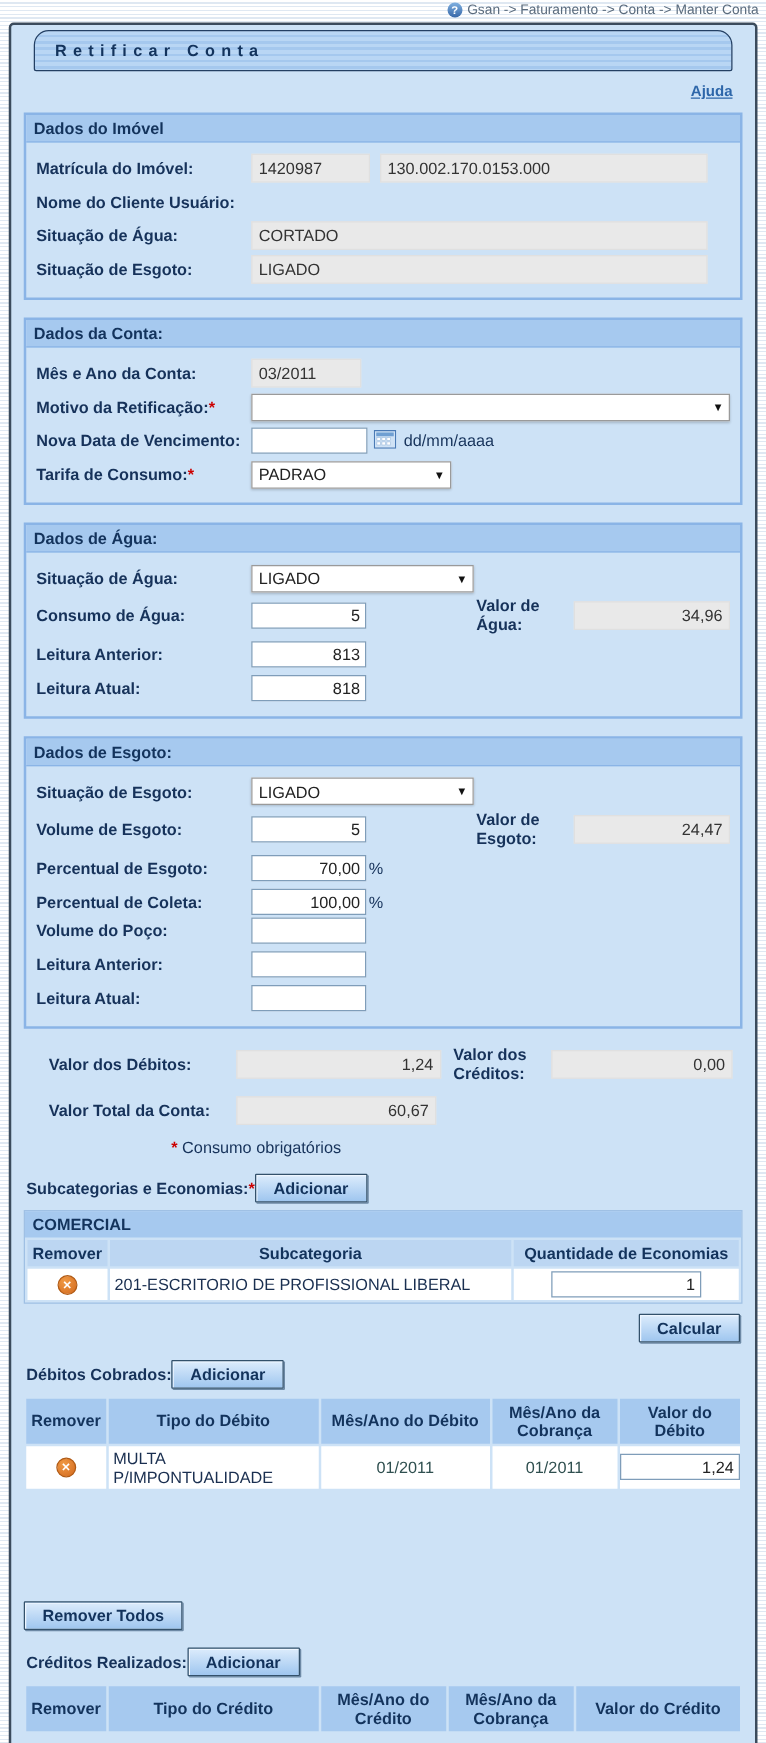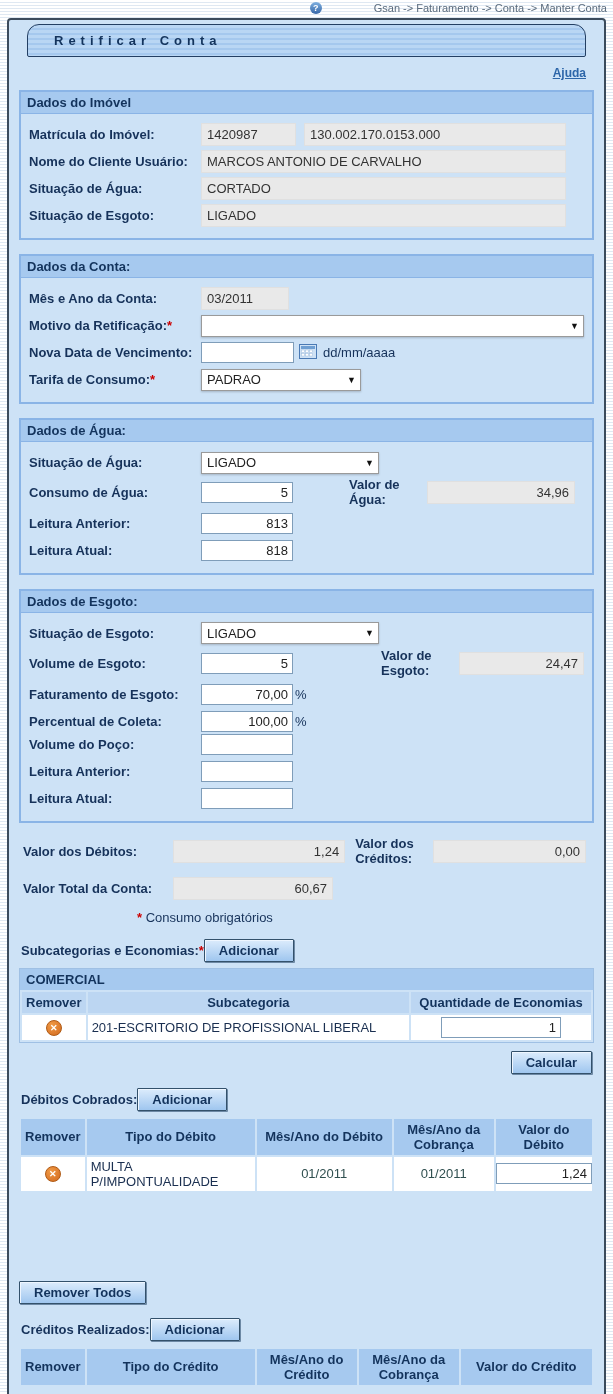--- a/index.html
+++ b/index.html
@@ -8,40 +8,40 @@
     font-family: "Liberation Sans", sans-serif;
     font-size: 13px;
     color: #1a2f50;
     background:
       repeating-linear-gradient(180deg, #ffffff 0 2px, #dfe8f2 2px 3px);
   }
   .breadcrumb-bar {
     height: 16px; display: flex; justify-content: flex-end; align-items: center;
     padding-right: 6px; gap: 4px;
   }
-  .breadcrumb-bar .crumb { color: #5a6b7d; font-size: 11px; margin-left: 48px; }
+  .breadcrumb-bar .crumb { color: #5a6b7d; font-size: 11px; }
   .help-ico {
     width: 12px; height: 12px; border-radius: 50%;
     background: linear-gradient(#7fb0e0, #3767a8); color: #fff;
     font-size: 9px; font-weight: bold; display: inline-flex;
     align-items: center; justify-content: center;
   }
   .panel {
     margin: 2px 7px 0 7px;
     background: #cde2f6;
     border: 2px solid #3b4b5c;
     border-radius: 4px;
     padding: 2px 10px 14px 10px;
   }
   .titlebar {
     margin: 2px 8px 0 8px; height: 33px;
     border: 1px solid #233f63;
     border-radius: 12px 12px 2px 2px;
     background: repeating-linear-gradient(180deg, #b9d6f4 0 3px, #a5c8ee 3px 5px);
-    display: flex; align-items: center; padding-left: 26px;
+    display: flex; align-items: center; padding-left: 16px;
     color: #13335c; font-weight: bold; letter-spacing: 5px; font-size: 13px;
   }
   .ajuda-row { text-align: right; padding: 8px 8px 2px 0; }
   .ajuda-row a { color: #2d66a9; font-weight: bold; font-size: 12px; }
 
   .section {
     border: 2px solid #8ab4e6; margin: 8px 0 14px 0; background: #cde2f6;
   }
   .section-h {
     background: #a6c9ef; color: #13335c; font-weight: bold;
@@ -71,21 +71,21 @@
   .sel .arr { font-size: 9px; color: #111; }
 
   .btn {
     font: bold 13px "Liberation Sans", sans-serif; color: #13335c;
     background: linear-gradient(#dcecfc, #9fc6ef);
     border: 1px solid #33516b; border-radius: 1px;
     box-shadow: inset 1px 1px 0 #eef6ff, 1px 1px 0 #6d89a5;
     padding: 3px 14px; cursor: pointer;
   }
 
-  .totrow { display: flex; align-items: center; margin: 10px 8px 4px 4px; }
+  .totrow { display: flex; align-items: center; margin: 10px 8px 4px 20px; }
   .totrow .lbl { width: 150px; }
   .obrig { margin: 10px 0 4px 118px; color: #16325a; }
 
   .label-btn-row { display: flex; justify-content: flex-start; align-items: center; margin: 14px 2px 6px 2px; }
   .strong { font-weight: bold; color: #16325a; }
 
   table.grid { width: 100%; border-collapse: separate; border-spacing: 2px; }
   table.grid th { background: #bcd6f2; color: #13335c; font-size: 13px; padding: 3px 4px; font-weight: bold; }
   table.grid td { background: #fff; padding: 2px 4px; font-size: 13px; }
   table.grid td.icon-cell { text-align: center; }
@@ -124,21 +124,20 @@
   <div class="section">
     <div class="section-h">Dados do Imóvel</div>
     <div class="sec-body">
       <div class="row">
         <span class="lbl">Matrícula do Imóvel:</span>
         <span class="ro" style="width:95px">1420987</span>
         <span class="ro" style="width:262px; margin-left:8px">130.002.170.0153.000</span>
       </div>
       <div class="row">
         <span class="lbl">Nome do Cliente Usuário:</span>
-        <span class="ro" style="width:365px">MARCOS ANTONIO DE CARVALHO</span>
       </div>
       <div class="row">
         <span class="lbl">Situação de Água:</span>
         <span class="ro" style="width:365px">CORTADO</span>
       </div>
       <div class="row">
         <span class="lbl">Situação de Esgoto:</span>
         <span class="ro" style="width:365px">LIGADO</span>
       </div>
     </div>
@@ -193,21 +192,21 @@
       <div class="row">
         <span class="lbl">Situação de Água:</span>
         <span class="sel" style="width:178px">
           <span>LIGADO</span>
           <span class="arr">▼</span>
         </span>
       </div>
       <div class="row">
         <span class="lbl">Consumo de Água:</span>
         <input class="txt num" style="width: 92px;" value="5">
-        <span class="lbl2" style="margin-left:56px">Valor de Água:</span>
+        <span class="lbl2" style="margin-left:88px">Valor de Água:</span>
         <span class="ro right" style="width:148px">34,96</span>
       </div>
       <div class="row">
         <span class="lbl">Leitura Anterior:</span>
         <input class="txt num" style="width: 92px;" value="813">
       </div>
       <div class="row">
         <span class="lbl">Leitura Atual:</span>
         <input class="txt num" style="width: 92px;" value="818">
       </div>
@@ -224,21 +223,21 @@
           <span class="arr">▼</span>
         </span>
       </div>
       <div class="row">
         <span class="lbl">Volume de Esgoto:</span>
         <input class="txt num" style="width: 92px;" value="5">
         <span class="lbl2" style="margin-left:88px">Valor de Esgoto:</span>
         <span class="ro right" style="width:148px">24,47</span>
       </div>
       <div class="row">
-        <span class="lbl">Faturamento de Esgoto:</span>
+        <span class="lbl">Percentual de Esgoto:</span>
         <input class="txt num" style="width: 92px;" value="70,00">
         <span class="pct">%</span>
       </div>
       <div class="row" style="margin-bottom:0">
         <span class="lbl">Percentual de Coleta:</span>
         <input class="txt num" style="width: 92px;" value="100,00">
         <span class="pct">%</span>
       </div>
       <div class="row" style="margin-top:0">
         <span class="lbl">Volume do Poço:</span>

